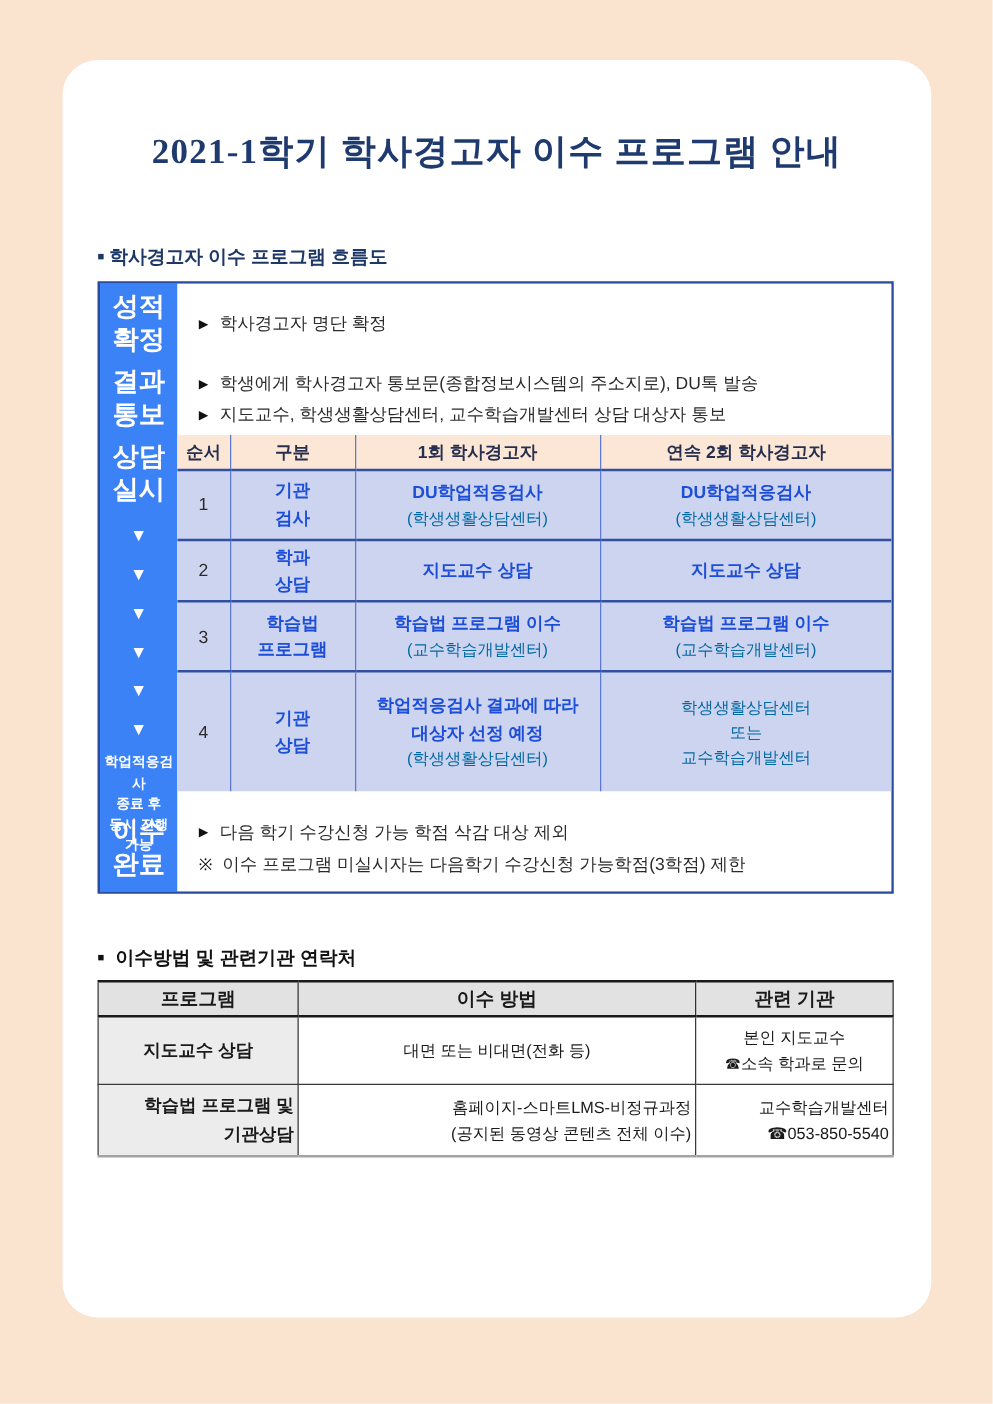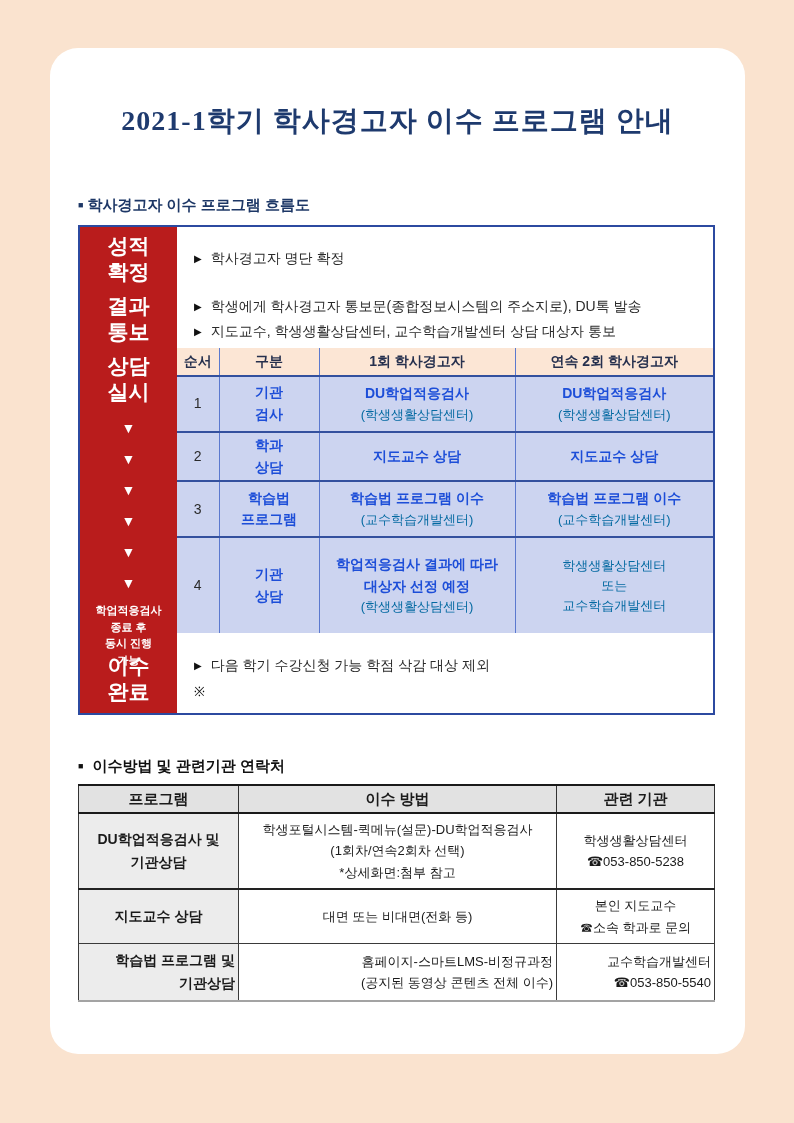--- a/index.html
+++ b/index.html
@@ -37,22 +37,22 @@
   .sq-bullet { font-size: 9px; margin-right: 4px; position: relative; top: -1px; }
   .sec-heading.h2 .sq-bullet { margin-right: 9px; }
   
   .flow-table {
     margin-left: 28px;
     width: 637px; height: 490px;
     border: 2px solid #2c4aa0;
     display: flex;
   }
   .flow-sidebar {
-    width: 97px; flex-shrink: 0;
-    background: #b91c1c; color: #ffffff;
+    width: 62px; flex-shrink: 0;
+    background: #3b82f6; color: #ffffff;
     display: flex; flex-direction: column;
   }
   .sb-sec { display: flex; flex-direction: column; align-items: center; justify-content: center; }
   .sb-sec.s1 { height: 63px; }
   .sb-sec.s2 { height: 58px; }
   .sb-sec.s3 { height: 296px; justify-content: flex-start; padding-top: 5px; }
   .sb-sec.s4 { flex: 1; }
   .sb-label { font-size: 21px; font-weight: bold; line-height: 1.22; text-align: center; }
   .sb-arrow { font-size: 14px; line-height: 1; margin-top: 17px; }
   .sb-note { margin-top: 12px; font-size: 11px; font-weight: bold; line-height: 1.5; text-align: center; }
@@ -259,20 +259,21 @@
           </table>
       </div>
 
       <div class="fc-row r4">
         <div class="fc-item">
           <span class="tri">▶</span>
           <span>다음 학기 수강신청 가능 학점 삭감 대상 제외</span>
         </div>
         <div class="fc-item">
           <span class="star">※</span>
+          <span>이수 프로그램 미실시자는 다음학기 수강신청 가능학점(3학점) 제한</span>
         </div>
       </div>
     </div>
   </div>
 
   <div class="sec-heading h2">
     <span class="sq-bullet">■</span>
     <span>이수방법 및 관련기관 연락처</span>
   </div>
 
@@ -281,35 +282,20 @@
         <col style="width:160px">
         <col style="width:318px">
         <col>
       </colgroup>
     <tbody>
         <tr>
       <th>프로그램</th>
       <th>이수 방법</th>
       <th>관련 기관</th>
     </tr>
-    <tr>
-      <td class="prog">
-        <div>DU학업적응검사 및</div>
-        <div>기관상담</div>
-      </td>
-      <td>
-        <div>학생포털시스템-퀵메뉴(설문)-DU학업적응검사</div>
-        <div>(1회차/연속2회차 선택)</div>
-        <div>*상세화면:첨부 참고</div>
-      </td>
-      <td>
-        <div>학생생활상담센터</div>
-        <div>☎053-850-5238</div>
-      </td>
-    </tr>
     <tr class="brow2">
       <td class="prog">
         <div>지도교수 상담</div>
       </td>
       <td>
         <div>대면 또는 비대면(전화 등)</div>
       </td>
       <td>
         <div>본인 지도교수</div>
         <div>☎소속 학과로 문의</div>

